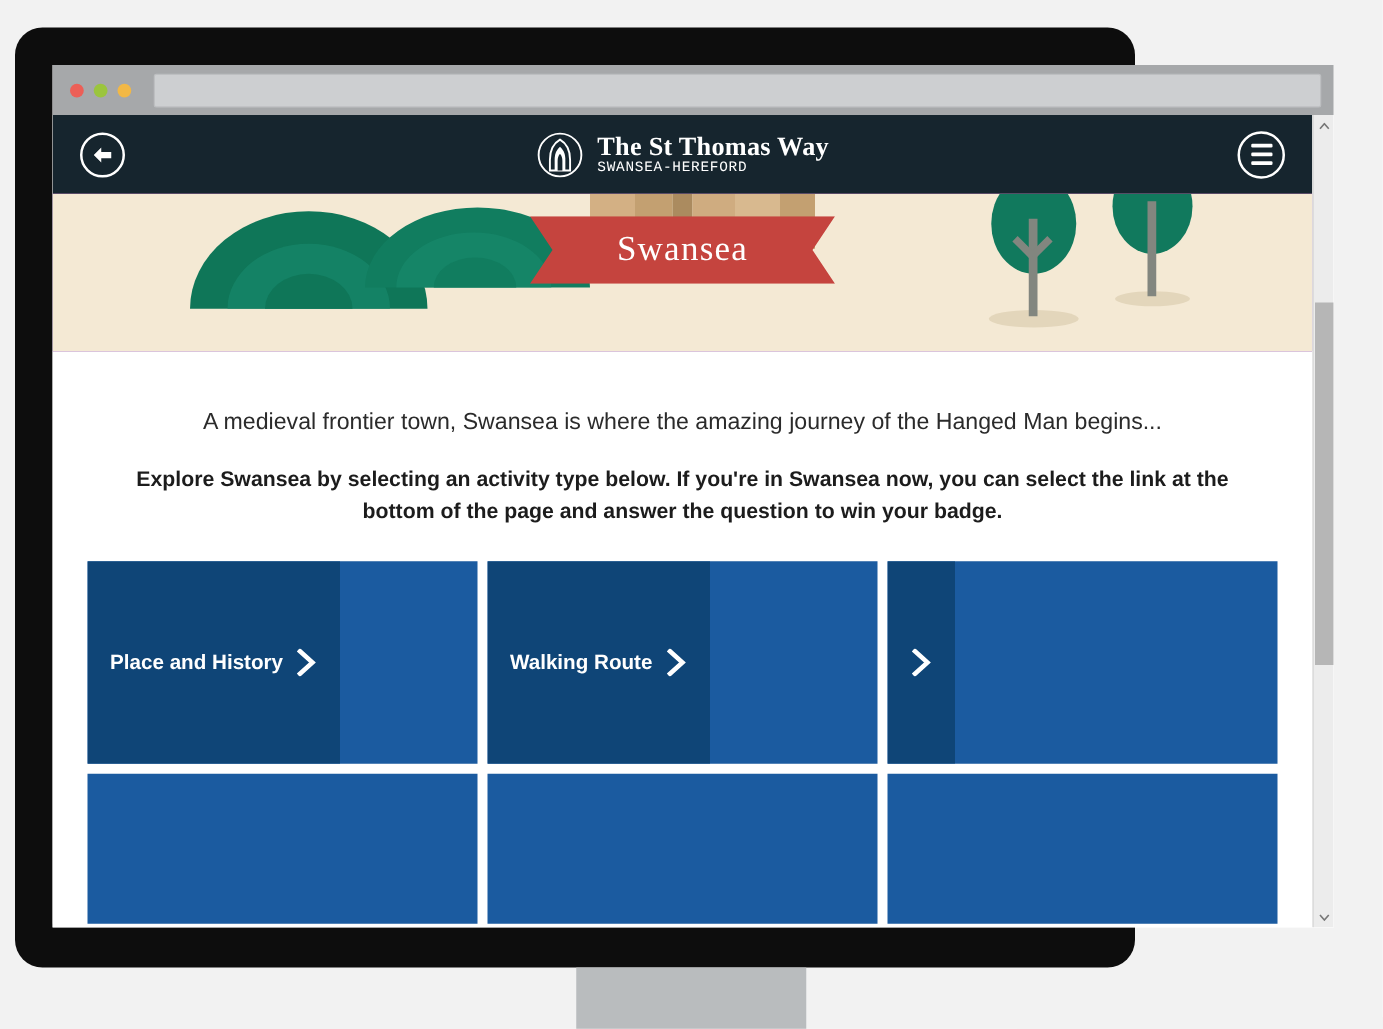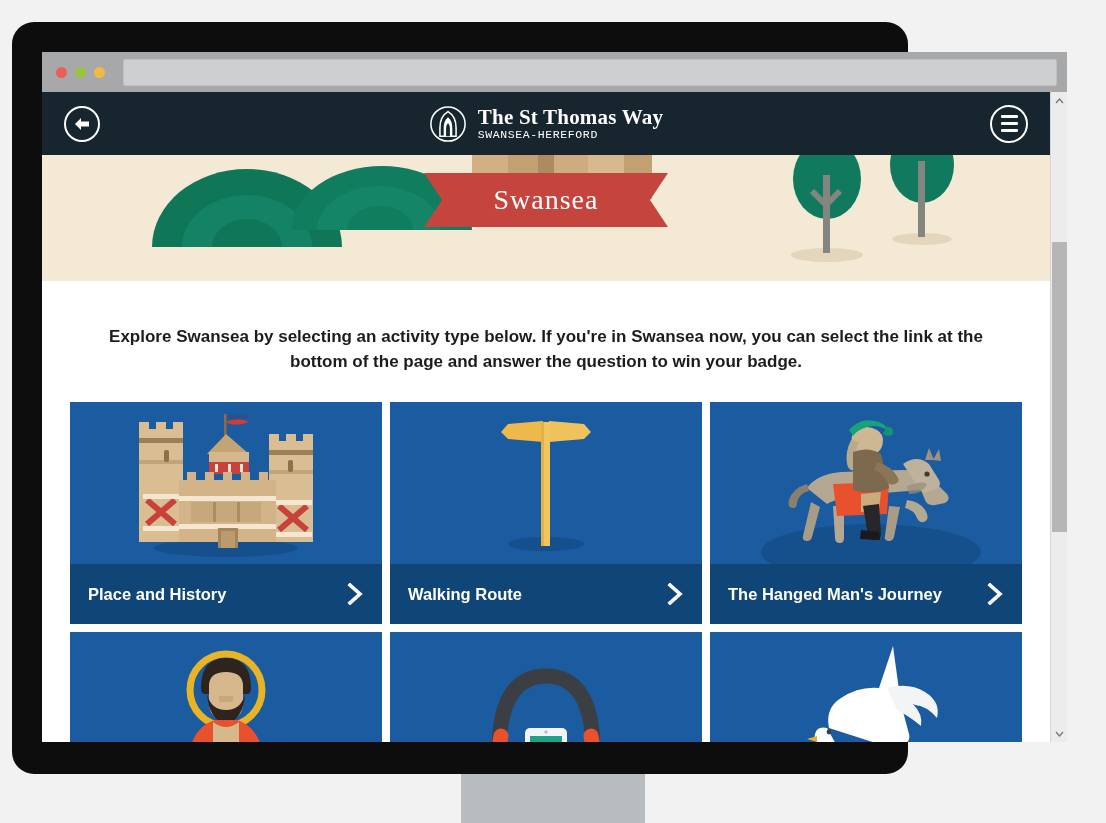--- a/index.html
+++ b/index.html
@@ -144,21 +144,21 @@
   }
 
   
   #card-grid {
     display:grid;
     grid-template-columns: repeat(3, 1fr);
     gap: 8px;
   }
   .card {
     background: #1b5ba0;
-    display:flex; flex-direction:column;
+    display:flex; flex-direction:row;
     cursor:pointer;
     overflow:hidden;
   }
   .card-art {
     position:relative;
     height: 162px;
     background:#1b5ba0;
     overflow:hidden;
   }
   .card-art svg { position:absolute; left:0; top:0; width:100%; height:100%; }
@@ -285,20 +285,21 @@
 
           <div id="hero-ribbon">
             <svg viewBox="0 0 244 54" preserveAspectRatio="none">
               <path d="M0 0 L244 0 L226 27 L244 54 L0 54 L18 27 Z" fill="#c5443e"></path>
             </svg>
             <div id="hero-ribbon-label">Swansea</div>
           </div>
         </div>
 
         <div id="content">
+          <p id="intro">A medieval frontier town, Swansea is where the amazing journey of the Hanged Man begins...</p>
           <p id="instruction">Explore Swansea by selecting an activity type below. If you're in Swansea now, you can select the link at the bottom of the page and answer the question to win your badge.</p>
 
           <div id="card-grid">
 
             <div class="card">
               <div class="card-art">
                 <svg viewBox="0 0 310 162">
                   <ellipse cx="155" cy="146" rx="72" ry="9" fill="#15508c"></ellipse>
 
                   <rect x="153" y="12" width="2.6" height="30" fill="#8e6b48"></rect>
@@ -403,21 +404,20 @@
                     <path d="M140 38 q-6 12 -4 24 q2 8 8 6 q4 -2 2 -10 q-2 -10 2 -18 Z" fill="#b8a98d"></path>
                     <path d="M142 50 q16 -6 28 2 l8 34 q-16 8 -36 2 Z" fill="#7d6a4e"></path>
                     <path d="M166 60 q14 4 20 14 q4 6 -2 8 q-6 2 -9 -4 q-4 -8 -12 -10 Z" fill="#8a7557"></path>
                     <path d="M150 92 l20 -2 l-2 18 l-18 2 Z" fill="#c9ab7c"></path>
                     <path d="M152 104 l16 -2 l2 30 q0 5 -6 6 q-6 1 -7 -5 Z" fill="#26262b"></path>
                     <path d="M150 128 l18 2 l1 8 l-20 -1 Z" fill="#1a1a1e"></path>
                   </g>
                 </svg>
               </div>
               <div class="card-foot">
-                <span class="card-label">The Hanged Man's Journey</span>
                 <svg class="card-chevron" width="18" height="22" viewBox="0 0 18 22">
                   <path d="M4 2 L14 11 L4 20" fill="none" stroke="#fff" stroke-width="3.6" stroke-linecap="square"></path>
                 </svg>
               </div>
             </div>
           </div>
 
           <div id="card-grid-2" style="display:grid;grid-template-columns:repeat(3,1fr);gap:8px;">
 
             <div class="card">

